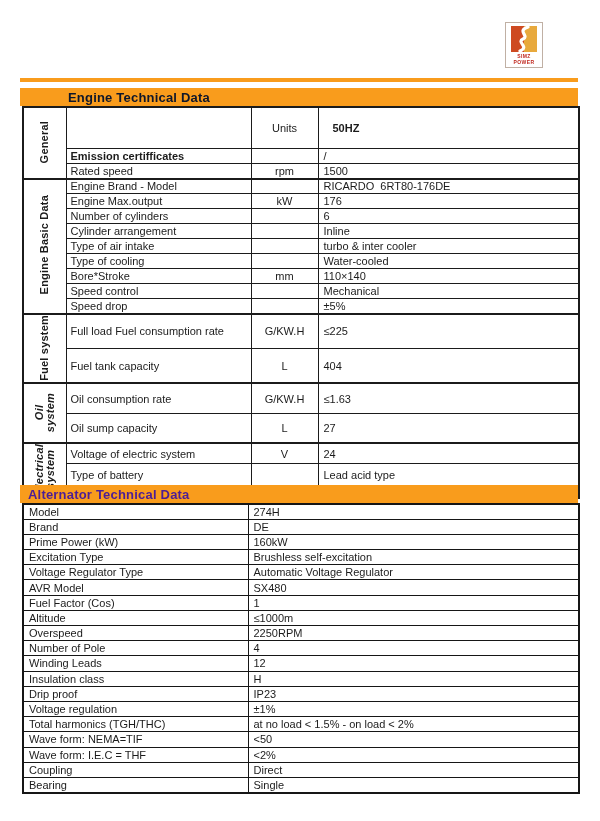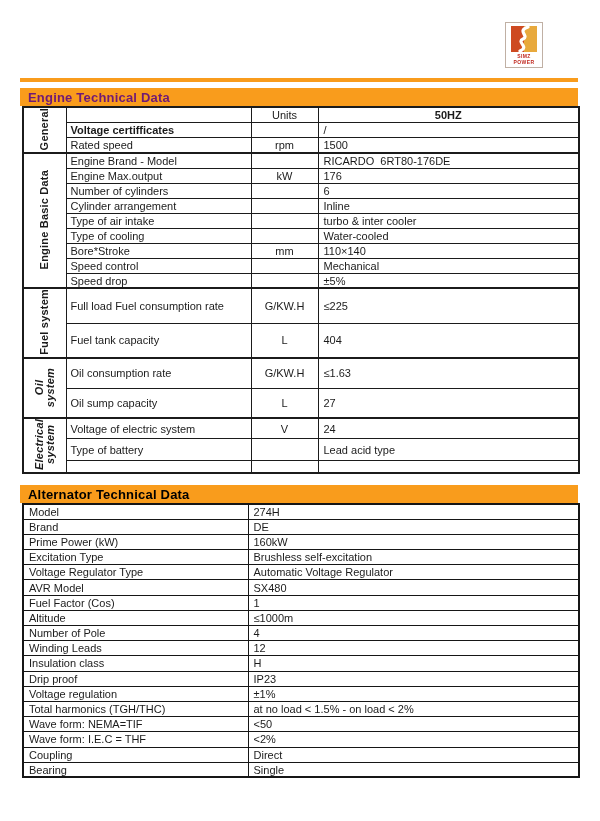--- a/index.html
+++ b/index.html
@@ -22,38 +22,38 @@
     font-size: 5px; line-height: 6px; letter-spacing: 0.4px; }
 
   
   .top-rule { position: absolute; left: 20px; top: 78px; width: 558px; height: 3.5px; background: #f99c1c; }
   .section-bar {
     position: absolute; left: 20px; width: 558px; height: 18px;
     background: #f99c1c; display: flex; align-items: center;
   }
   .section-bar .bar-title { font-size: 13px; font-weight: bold; padding-left: 8px; letter-spacing: 0.2px; }
   #engine-bar { top: 88px; }
-  #engine-bar .bar-title { color: #701a75; }
+  #engine-bar .bar-title { color: #0f172a; margin-left: 40px; }
   #alt-bar { top: 485px; }
-  #alt-bar .bar-title { color: #000000; }
+  #alt-bar .bar-title { color: #4c1d95; }
 
   
   .eng-table {
     position: absolute; left: 22px; top: 106px; width: 556px;
     border-collapse: collapse; table-layout: fixed;
     border: 2.5px solid #1b1b1b;
     font-size: 11px;
   }
   .eng-table td { border: 1.5px solid #1b1b1b; vertical-align: middle; overflow: hidden; }
   .eng-table td.sect-top { border-top-width: 2.2px; }
   .eng-table td.label-cell { text-align: center; }
   .eng-table td.desc-cell { padding: 0 4px; white-space: pre-wrap; }
   .eng-table td.unit-cell { text-align: center; }
   .eng-table td.value-cell { padding: 0 5px; white-space: pre-wrap; }
-  .eng-table td.center { text-align: center; padding: 0; }
+  .eng-table td.center { text-align: left; padding: 14px; }
   .eng-table .bold { font-weight: bold; }
   .rot {
     display: inline-block;
     writing-mode: vertical-rl;
     transform: rotate(180deg);
     font-weight: bold;
     font-size: 11px;
     white-space: pre;
     line-height: 11px;
     letter-spacing: 0.2px;
@@ -100,21 +100,21 @@
         <col style="width:261px">
     </colgroup>
     <tbody id="engine-body">
         <tr style="height: 15px;">
           <td rowspan="3" class="label-cell"><span class="rot">General</span></td>
           <td class="desc-cell"></td>
           <td class="unit-cell">Units</td>
           <td class="value-cell center bold">50HZ</td>
         </tr>
         <tr style="height: 15px;">
-          <td class="desc-cell bold">Voltage certifficates</td>
+          <td class="desc-cell bold">Emission certifficates</td>
           <td class="unit-cell"></td>
           <td class="value-cell">/</td>
         </tr>
         <tr style="height: 15px;">
           <td class="desc-cell">Rated speed</td>
           <td class="unit-cell">rpm</td>
           <td class="value-cell">1500</td>
         </tr>
         <tr style="height: 15px;">
           <td rowspan="9" class="label-cell sect-top"><span class="rot">Engine Basic Data</span></td>
@@ -241,20 +241,24 @@
         </tr>
         <tr style="height: 15.2px;">
           <td>Fuel Factor (Cos)</td>
           <td>1</td>
         </tr>
         <tr style="height: 15.2px;">
           <td>Altitude</td>
           <td>≤1000m</td>
         </tr>
         <tr style="height: 15.2px;">
+          <td>Overspeed</td>
+          <td>2250RPM</td>
+        </tr>
+        <tr style="height: 15.2px;">
           <td>Number of Pole</td>
           <td>4</td>
         </tr>
         <tr style="height: 15.2px;">
           <td>Winding Leads</td>
           <td>12</td>
         </tr>
         <tr style="height: 15.2px;">
           <td>Insulation class</td>
           <td>H</td>

